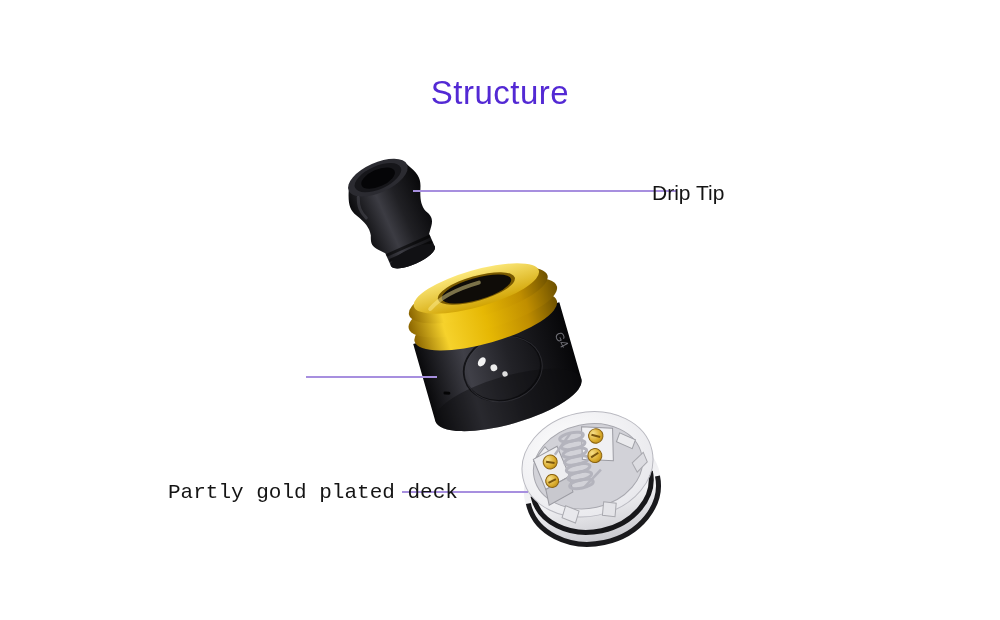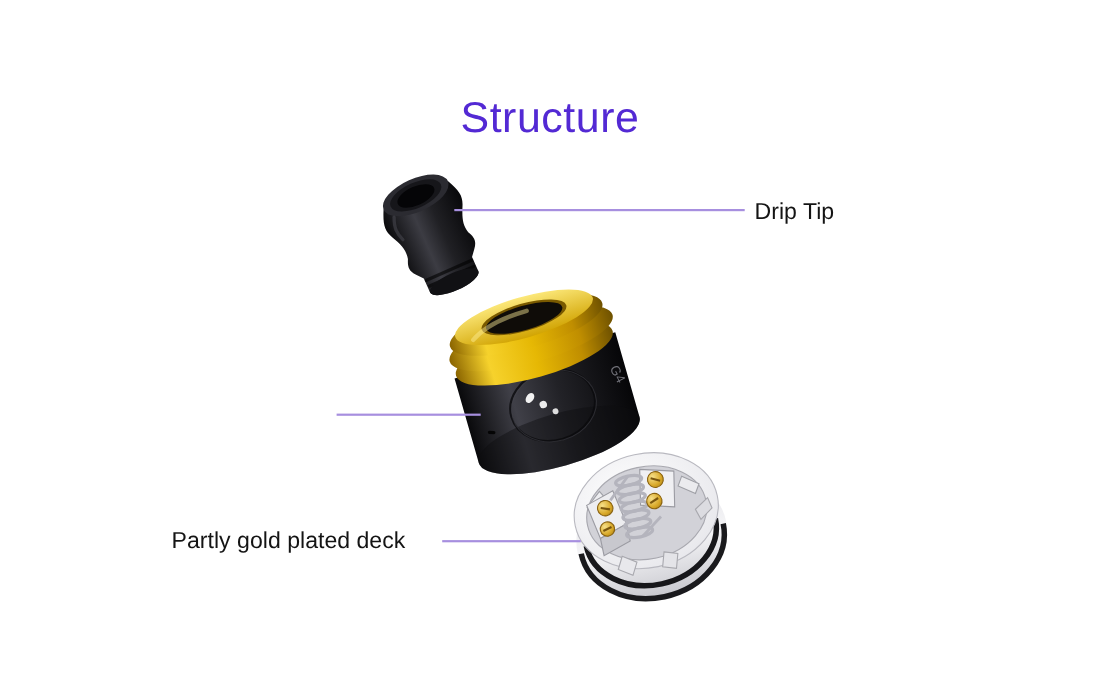--- a/index.html
+++ b/index.html
@@ -14,25 +14,25 @@
     background: var(--background, #ffffff);
     overflow: hidden;
     font-family: "Liberation Sans", sans-serif;
   }
   .title {
     position: absolute;
     top: 74px;
     left: 0;
     right: 0;
     text-align: center;
-    font-size: 39px;
+    font-size: 33px;
     font-weight: 400;
     letter-spacing: 0.5px;
     color: var(--title-color, #5329d4);
-    margin: 12px;
+    margin: 0;
   }
   .label {
     position: absolute;
     transform: translateY(-50%);
     font-size: 21px;
     color: var(--label-color, #141414);
     white-space: nowrap;
   }
   .leader {
     position: absolute;
@@ -184,16 +184,16 @@
       <rect x="-23.5" y="37" width="47" height="3" rx="1.5" fill="#000000" opacity="0.6"></rect>
       <ellipse cx="0" cy="44" rx="24" ry="8" fill="#111114"></ellipse>
       <path d="M -26,-32 C -30,-23 -30,-18 -27,-10" stroke="#55555e" stroke-width="3" fill="none" opacity="0.45" stroke-linecap="round"></path>
     </g>
   </svg>
 
   <div class="leader" style="left:413px; top:190px; width:264px;"></div>
   <div class="leader" style="left:306px; top:376px; width:131px;"></div>
   <div class="leader" style="left:402px; top:491px; width:126px;"></div>
 
-  <div class="label" style="left:686px; top:193px;">Drip Tip</div>
-  <div class="label" style="left:156px; top:492px;">Partly gold plated deck</div>
+  <div class="label" style="left:652px; top:193px;">Drip Tip</div>
+  <div class="label" style="left:168px; top:492px;font-family:Liberation Mono, monospace;">Partly gold plated deck</div>
 
 </div>
 
 </body></html>

